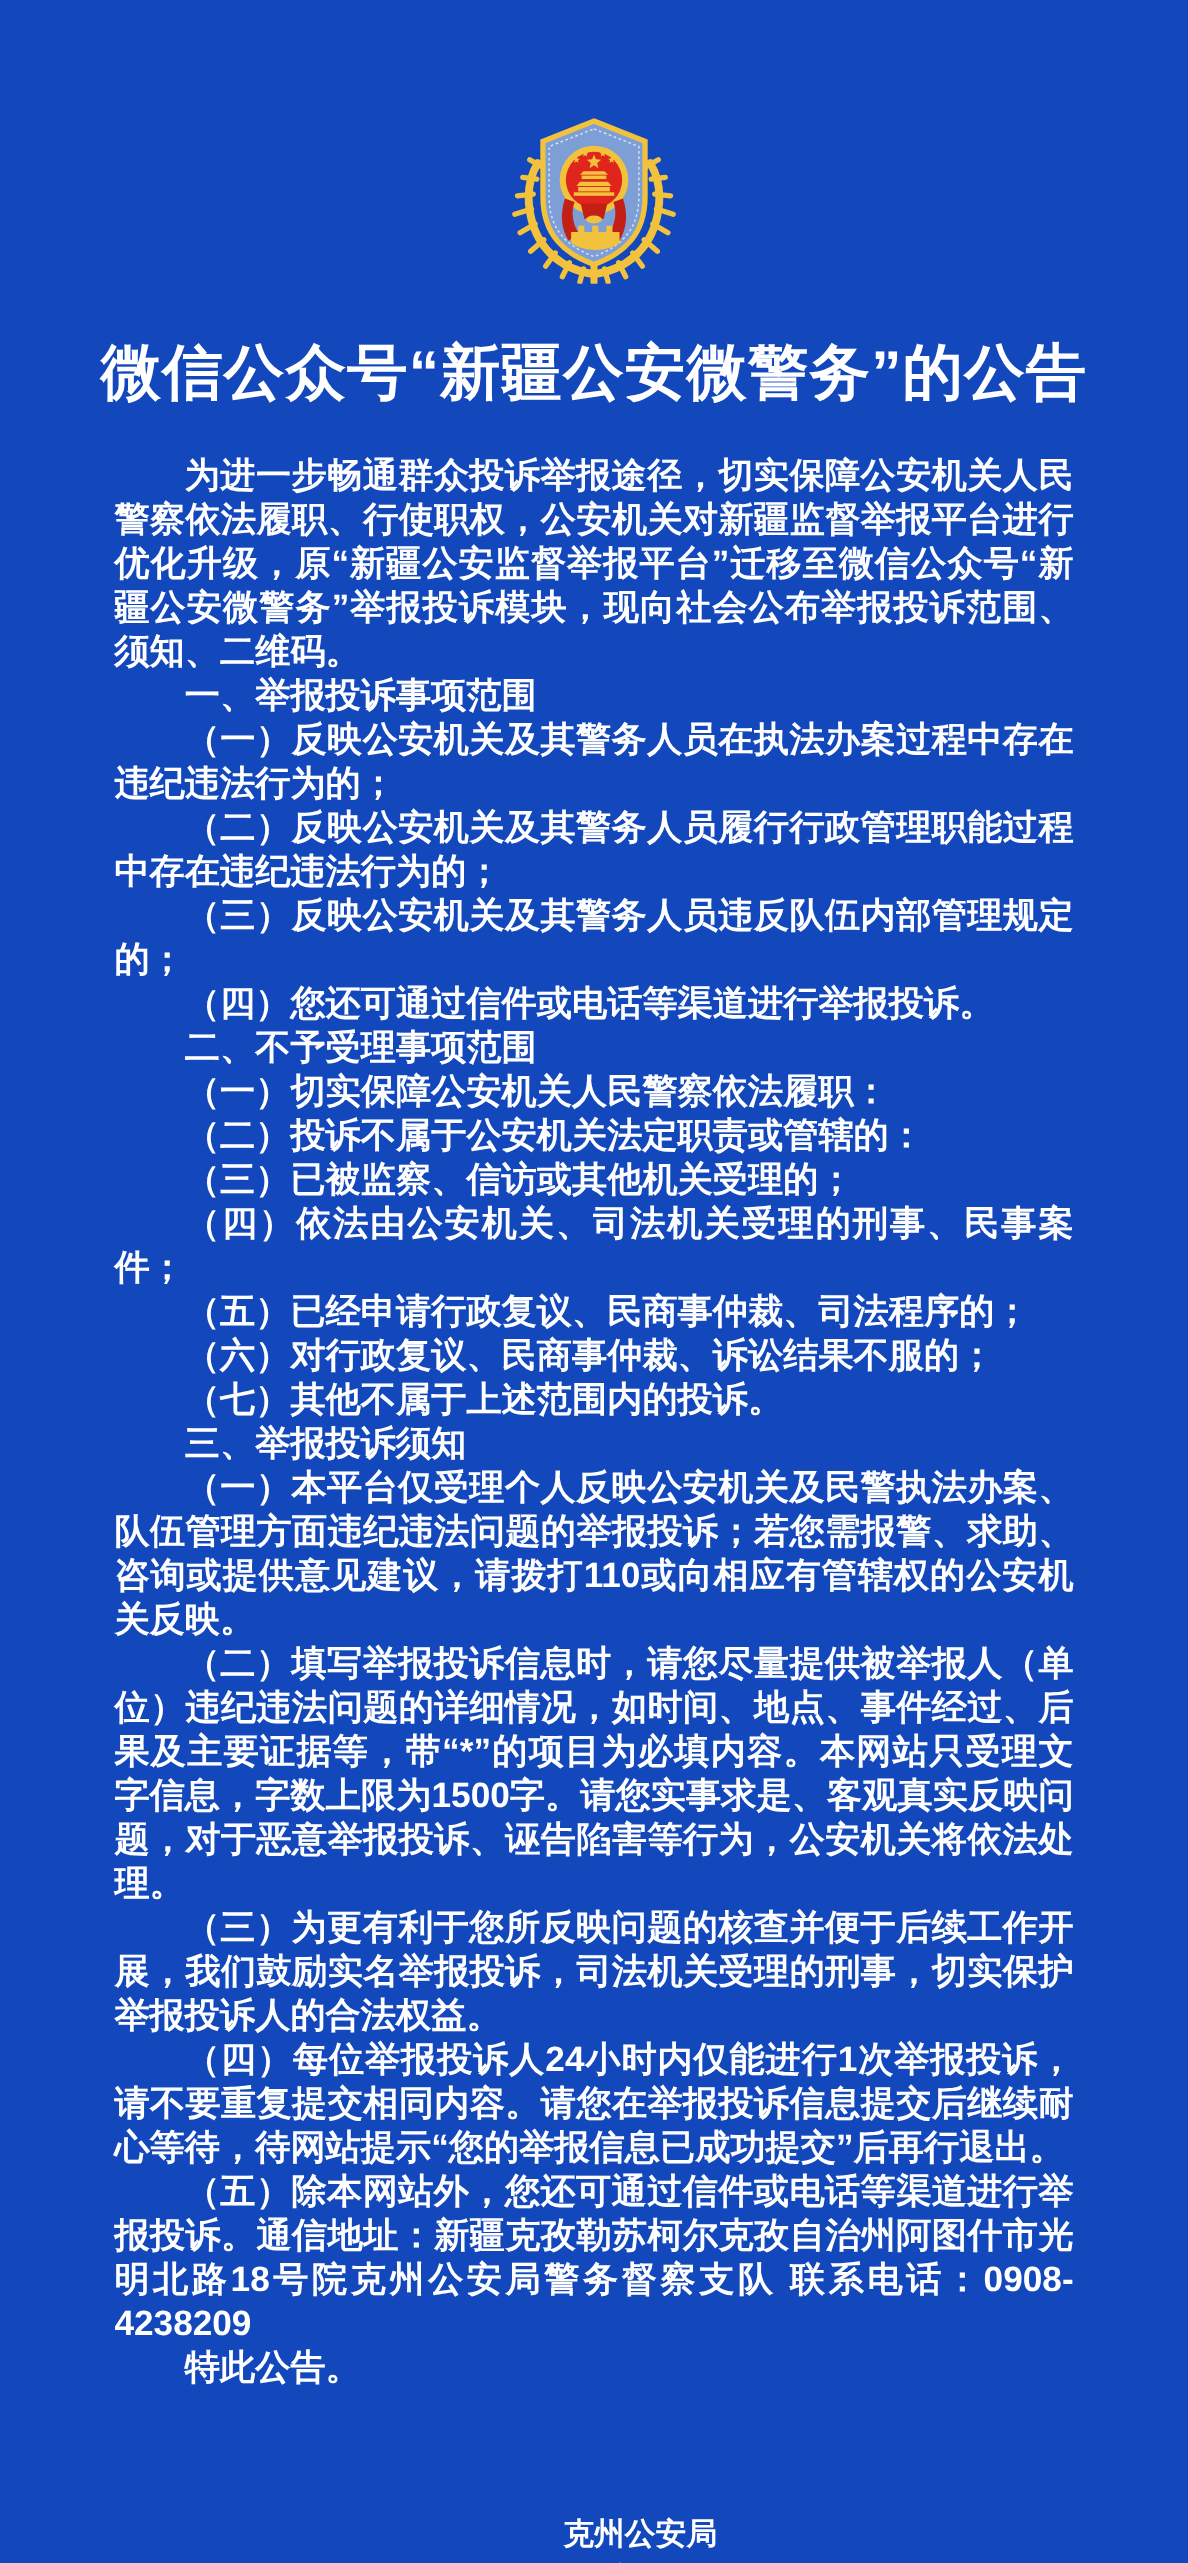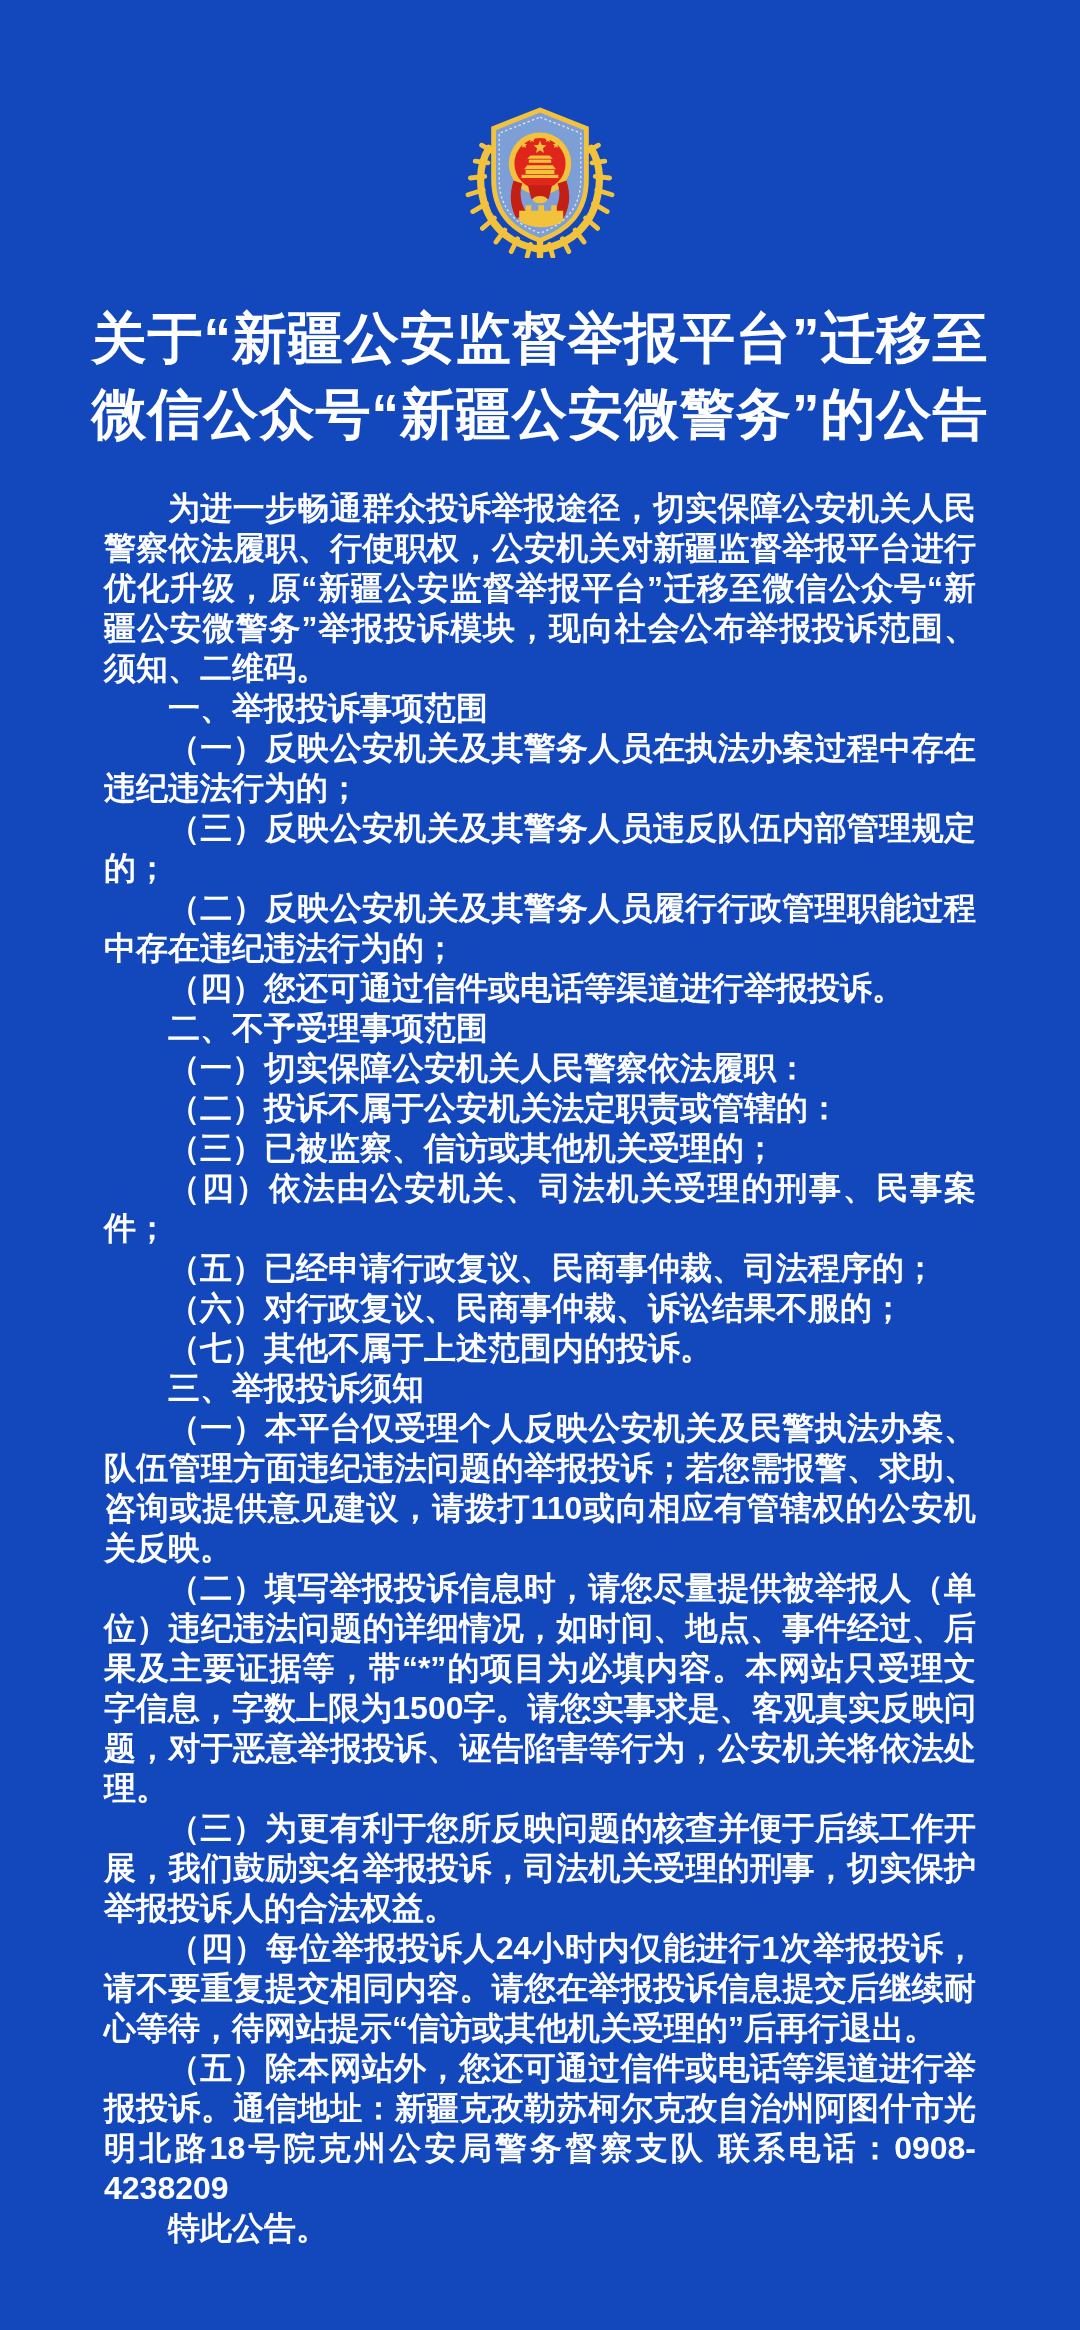--- a/index.html
+++ b/index.html
@@ -101,44 +101,43 @@
         <path d="M133,98 C139,117 137,132 129,146 L117,138 C125,126 126,112 122,102 Z"></path>
         <path d="M85,104 L115,104 L111,121 L89,121 Z"></path>
       </g>
       <ellipse class="gold" cx="100" cy="122" rx="9" ry="4.5"></ellipse>
 
       <path class="gold" d="M74,136 h8 v-7 h7 v7 h9 v-7 h7 v7 h9 v-7 h7 v7 h8 v13 c-16,10 -39,10 -55,0 Z"></path>
     </svg>
   </div>
 
   <h1 class="title">
-    <span class="title-line">关于“新疆公安监督举报平台”迁移至</span>
     <span class="title-line">微信公众号“新疆公安微警务”的公告</span>
   </h1>
 
   <div class="content">
     <p>为进一步畅通群众投诉举报途径，切实保障公安机关人民警察依法履职、行使职权，公安机关对新疆监督举报平台进行优化升级，原“新疆公安监督举报平台”迁移至微信公众号“新疆公安微警务”举报投诉模块，现向社会公布举报投诉范围、须知、二维码。</p>
     <p>一、举报投诉事项范围</p>
     <p>（一）反映公安机关及其警务人员在执法办案过程中存在违纪违法行为的；</p>
+    <p>（二）反映公安机关及其警务人员履行行政管理职能过程中存在违纪违法行为的；</p>
     <p>（三）反映公安机关及其警务人员违反队伍内部管理规定的；</p>
-    <p>（二）反映公安机关及其警务人员履行行政管理职能过程中存在违纪违法行为的；</p>
     <p>（四）您还可通过信件或电话等渠道进行举报投诉。</p>
     <p>二、不予受理事项范围</p>
     <p>（一）切实保障公安机关人民警察依法履职：</p>
     <p>（二）投诉不属于公安机关法定职责或管辖的：</p>
     <p>（三）已被监察、信访或其他机关受理的；</p>
     <p>（四）依法由公安机关、司法机关受理的刑事、民事案件；</p>
     <p>（五）已经申请行政复议、民商事仲裁、司法程序的；</p>
     <p>（六）对行政复议、民商事仲裁、诉讼结果不服的；</p>
     <p>（七）其他不属于上述范围内的投诉。</p>
     <p>三、举报投诉须知</p>
     <p>（一）本平台仅受理个人反映公安机关及民警执法办案、队伍管理方面违纪违法问题的举报投诉；若您需报警、求助、咨询或提供意见建议，请拨打110或向相应有管辖权的公安机关反映。</p>
     <p>（二）填写举报投诉信息时，请您尽量提供被举报人（单位）违纪违法问题的详细情况，如时间、地点、事件经过、后果及主要证据等，带“*”的项目为必填内容。本网站只受理文字信息，字数上限为1500字。请您实事求是、客观真实反映问题，对于恶意举报投诉、诬告陷害等行为，公安机关将依法处理。</p>
     <p>（三）为更有利于您所反映问题的核查并便于后续工作开展，我们鼓励实名举报投诉，司法机关受理的刑事，切实保护举报投诉人的合法权益。</p>
-    <p>（四）每位举报投诉人24小时内仅能进行1次举报投诉，请不要重复提交相同内容。请您在举报投诉信息提交后继续耐心等待，待网站提示“信访或其他机关受理的”后再行退出。</p>
+    <p>（四）每位举报投诉人24小时内仅能进行1次举报投诉，请不要重复提交相同内容。请您在举报投诉信息提交后继续耐心等待，待网站提示“您的举报信息已成功提交”后再行退出。</p>
     <p>（五）除本网站外，您还可通过信件或电话等渠道进行举报投诉。通信地址：新疆克孜勒苏柯尔克孜自治州阿图什市光明北路18号院克州公安局警务督察支队 联系电话：0908-4238209</p>
     <p>特此公告。</p>
   </div>
 
   <div class="signature">
     <p>克州公安局</p>
     <p>2024年9月3日</p>
   </div>
 
 </div>

